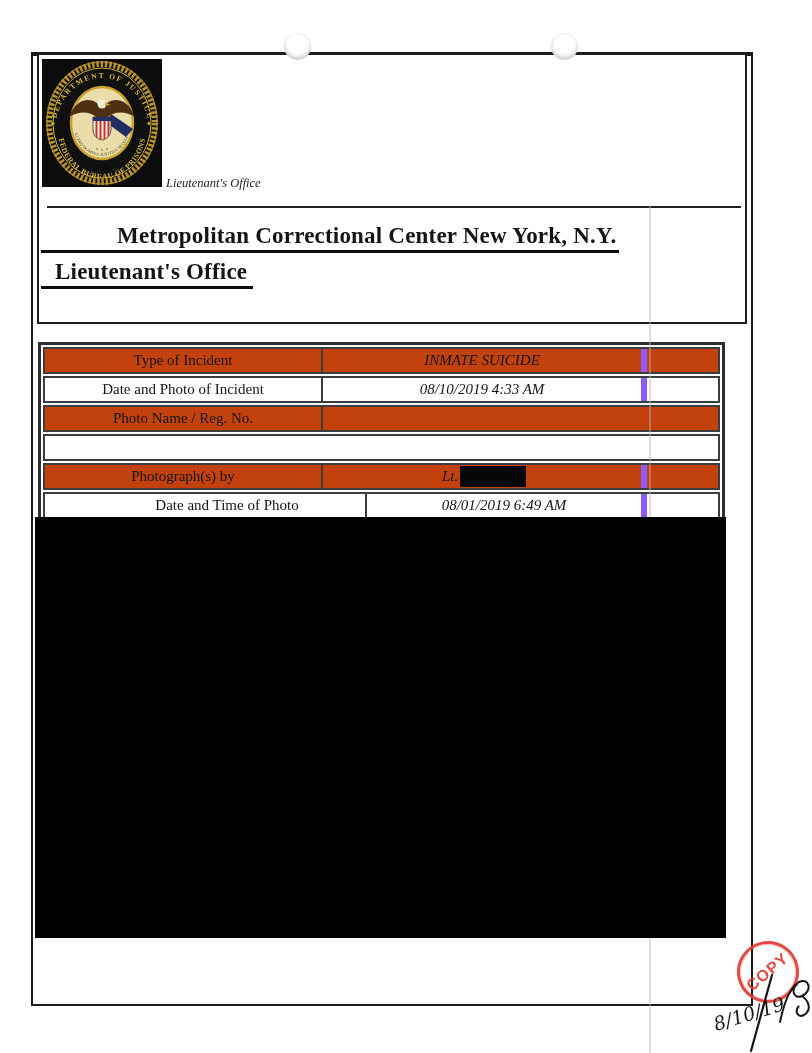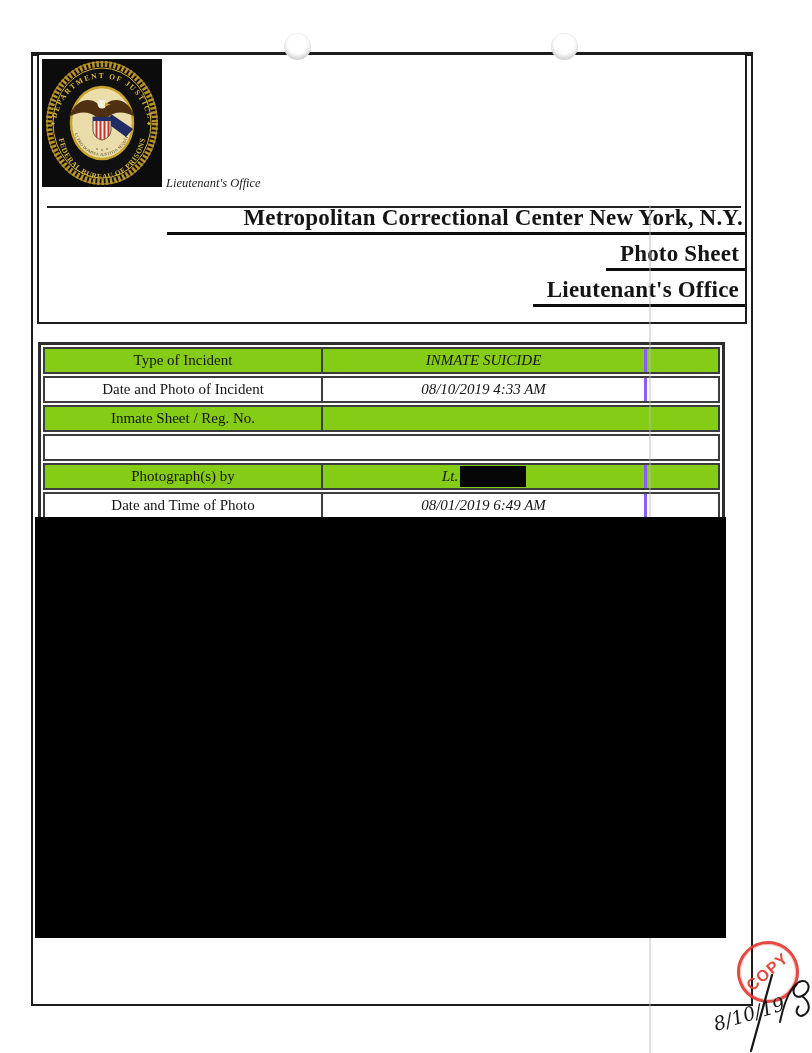--- a/index.html
+++ b/index.html
@@ -18,37 +18,37 @@
   .hole{position:absolute;top:33px;width:27px;height:27px;border-radius:50%;background:#fff;
         box-shadow:inset 0 -3px 4px rgba(0,0,0,.20), inset 0 1px 1px rgba(0,0,0,.06);z-index:6;}
   .hole-1{left:284px;} .hole-2{left:551px;}
 
   
   .header-box{position:absolute;left:37px;top:53px;width:710px;height:271px;box-sizing:border-box;
               border:2px solid #1c1c1c;background:#fff;z-index:3;}
   .seal{position:absolute;left:3px;top:4px;width:120px;height:128px;display:block;}
   .office-label{position:absolute;left:127px;top:121px;font-style:italic;font-size:12.5px;color:#1e1e1e;}
   .header-rule{position:absolute;left:8px;top:151px;width:694px;height:2px;background:#222;}
-  .titles{position:absolute;left:2px;top:144px;width:704px;text-align:right;font-weight:bold;}
+  .titles{position:absolute;left:2px;top:162px;width:704px;text-align:left;font-weight:bold;}
   .titles .line{line-height:1.0;margin-top:7px;}
   .t-underline{display:inline-block;border-bottom:3px solid #0d0d0d;padding:0 6px 3px 14px;
                font-size:23px;letter-spacing:.2px;}
   .t1{padding-left:76px;padding-right:2px;}
 
   
   .table{position:absolute;left:38px;top:342px;width:687px;box-sizing:border-box;
          border:3px solid #2e2e2e;padding:2px;background:#fff;z-index:3;}
   .row{display:grid;grid-template-columns:278px 1fr 71px;border:2px solid #3d3d3d;
        margin-bottom:2px;height:23px;background:#fff;}
-  .row:last-child{margin-bottom:0;}
-  .row.shaded{background:#84cc16;}
+  .row:last-child{margin-bottom:0;padding-left:44px;}
+  .row.shaded{background:#c2410c;}
   .cell{display:flex;align-items:center;justify-content:center;font-size:15px;line-height:23px;
         white-space:nowrap;overflow:hidden;}
   .cell.label{border-right:2px solid #3d3d3d;}
-  .cell.value{border-right:3px solid #8b5cf6;font-style:italic;}
+  .cell.value{border-right:6px solid #8b5cf6;font-style:italic;}
   .cell.value.shift-right{justify-content:flex-start;padding-left:119px;}
   .redact-sm{display:inline-block;width:66px;height:21px;background:#060606;margin-left:2px;}
 
   
   .big-redaction{position:absolute;left:35px;top:517px;width:691px;height:421px;background:#000;z-index:10;}
 
   
   .stamp{position:absolute;left:737px;top:941px;width:56px;height:56px;box-sizing:content-box;
          border:3.5px solid #e23b33;border-radius:50%;z-index:30;opacity:.92;
          transform:rotate(-12deg);display:flex;align-items:center;justify-content:center;
@@ -115,38 +115,37 @@
       <text font-family="Liberation Serif, serif" font-size="4.2" fill="#4a3a10" letter-spacing="0.2">
         <textPath href="#sealMotto" startOffset="50%" text-anchor="middle" textLength="82">QUI PRO DOMINA JUSTITIA SEQUITUR</textPath>
       </text>
     </svg>
 
     <div class="office-label">Lieutenant's Office</div>
     <div class="header-rule"></div>
 
     <div class="titles">
       <div class="line"><span class="t-underline t1">Metropolitan Correctional Center New York, N.Y.</span></div>
-      <div class="line"><span class="t-underline">Photo Sheet</span></div>
       <div class="line"><span class="t-underline">Lieutenant's Office</span></div>
     </div>
   </div>
 
   <div class="table">
     <div class="row shaded">
       <div class="cell label">Type of Incident</div>
       <div class="cell value">INMATE SUICIDE</div>
       <div class="cell"></div>
     </div>
     <div class="row">
       <div class="cell label">Date and Photo of Incident</div>
       <div class="cell value">08/10/2019 4:33 AM</div>
       <div class="cell"></div>
     </div>
     <div class="row shaded">
-      <div class="cell label">Inmate Sheet / Reg. No.</div>
+      <div class="cell label">Photo Name / Reg. No.</div>
       <div class="cell"></div>
     </div>
     <div class="row">
       <div class="cell"></div>
     </div>
     <div class="row shaded">
       <div class="cell label">Photograph(s) by</div>
       <div class="cell value shift-right">
         <span>Lt.</span>
         <span class="redact-sm"></span>

